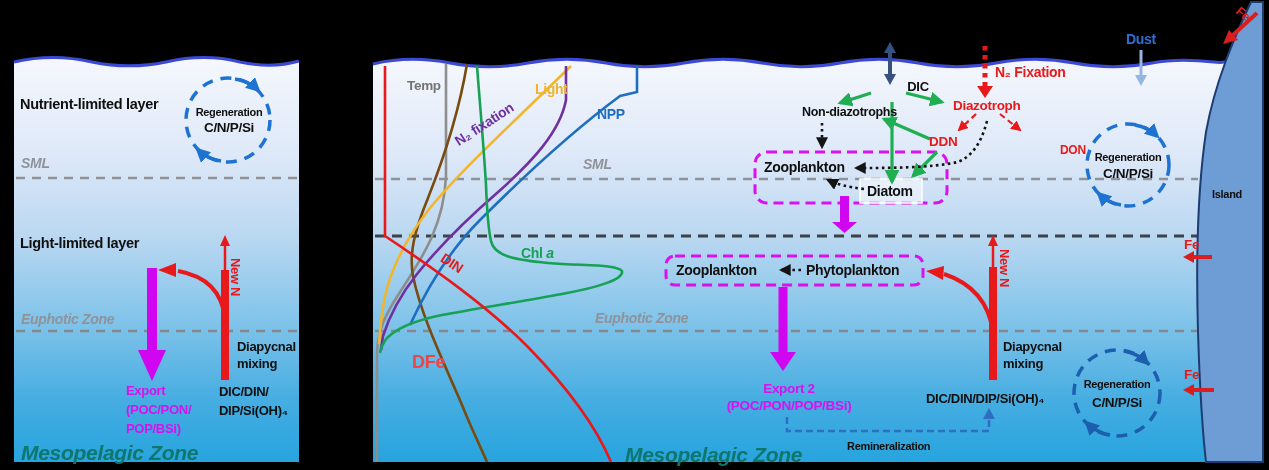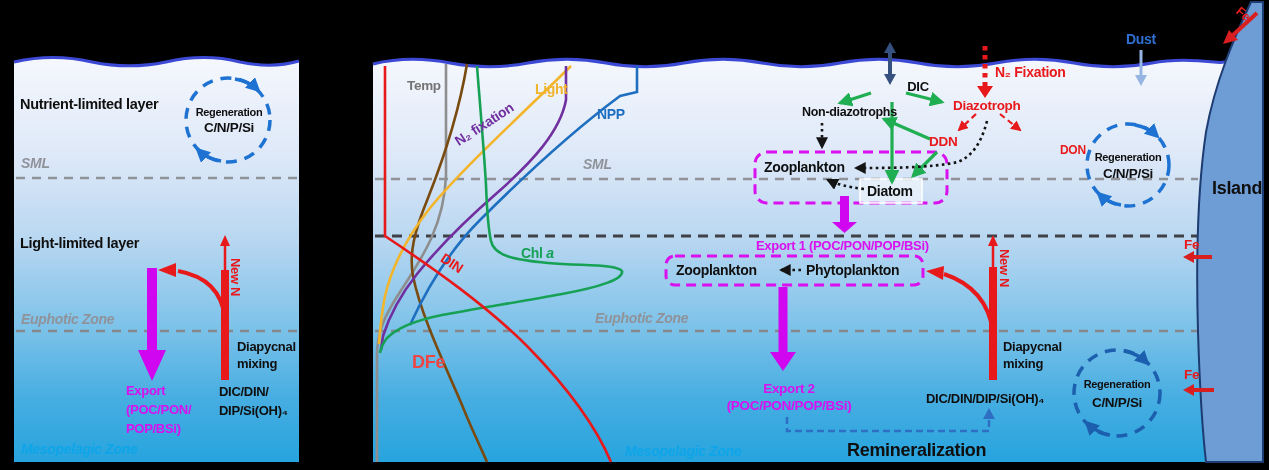--- a/index.html
+++ b/index.html
@@ -3,21 +3,21 @@
 <meta charset="utf-8">
 <style>
   html,body{margin:0;padding:0;background:#000;}
   .stage{position:relative;width:1269px;height:470px;background:#000;overflow:hidden;
          font-family:"Liberation Sans","DejaVu Sans",sans-serif;}
   .gfx{position:absolute;left:0;top:0;}
   .lbl{position:absolute;font-weight:bold;white-space:nowrap;color:#0f0f0f;letter-spacing:-0.3px;line-height:1.15;}
   .wrap{white-space:normal;}
   .ital{font-style:italic;}
   .zone{color:#8f9399;font-style:italic;font-size:14px;}
-  .meso{color:#0ea5e9;font-style:italic;font-size:14px;}
+  .meso{color:#0f766e;font-style:italic;font-size:21px;}
   .mag{color:#d911ef;}
   .red{color:#e8191b;}
   .ctr{transform:translateX(-50%);}
   .rot{transform:translate(-50%,-50%) rotate(var(--r));transform-origin:center;}
   .stack span{display:block;}
 </style>
 </head>
 <body>
 
 <div class="stage">
@@ -209,36 +209,35 @@
 <div class="lbl ctr" style="left:890px;top:80px;font-size:13px;margin-left:28px;">DIC</div>
 <div class="lbl red" style="left:995px;top:64px;font-size:14px;">N₂ Fixation</div>
 <div class="lbl" style="left:774px;top:105px;font-size:12.5px;margin-left:28px;">Non-diazotrophs</div>
 <div class="lbl red" style="left:953px;top:98px;font-size:13.5px;">Diazotroph</div>
 <div class="lbl red" style="left:929px;top:134px;font-size:13.5px;">DDN</div>
 <div class="lbl red" style="left:1016px;top:144px;font-size:12px;padding-left:44px;">DON</div>
 <div class="lbl" style="left:1126px;top:31px;font-size:14px;color:#2f6fd2;">Dust</div>
 
 <div class="lbl" style="left:764px;top:159px;font-size:14px;">Zooplankton</div>
 <div class="lbl" style="left:867px;top:183px;font-size:14px;">Diatom</div>
-<div class="lbl mag" style="left:756px;top:239px;font-size:13px;">Export 1 (POC/PON/POP/BSi)</div>
 
 <div class="lbl" style="left:676px;top:262px;font-size:14px;">Zooplankton</div>
 <div class="lbl" style="left:806px;top:262px;font-size:14px;">Phytoplankton</div>
 
 <div class="lbl mag ctr" style="left:789px;top:381px;font-size:13.5px;">Export 2</div>
 <div class="lbl mag ctr" style="left:789px;top:398px;font-size:13.5px;">(POC/PON/POP/BSi)</div>
 
 <div class="lbl red rot" style="--r:90deg;left:1004px;top:268px;font-size:13px;">New N</div>
 <div class="lbl wrap" style="left:1003px;top:338px;width:80px;font-size:13px;line-height:17px;">Diapycnal mixing</div>
 <div class="lbl" style="left:926px;top:392px;font-size:13px;">DIC/DIN/DIP/Si(OH)₄</div>
-<div class="lbl" style="left:847px;top:440px;font-size:18px;">Remineralization</div>
+<div class="lbl" style="left:847px;top:440px;font-size:11px;">Remineralization</div>
 
 <div class="lbl ctr" style="left:1128px;top:151px;font-size:11px;">Regeneration</div>
 <div class="lbl ctr" style="left:1128px;top:166px;font-size:13.5px;">C/N/P/Si</div>
 <div class="lbl ctr" style="left:1117px;top:378px;font-size:11px;">Regeneration</div>
 <div class="lbl ctr" style="left:1117px;top:395px;font-size:13.5px;">C/N/P/Si</div>
 
-<div class="lbl" style="left:1212px;top:178px;font-size:18px;">Island</div>
+<div class="lbl" style="left:1212px;top:188px;font-size:11px;">Island</div>
 <div class="lbl red rot" style="--r:40deg;left:1243px;top:14px;font-size:12.5px;">Fe</div>
 <div class="lbl red" style="left:1184px;top:237px;font-size:13.5px;">Fe</div>
 <div class="lbl red" style="left:1184px;top:367px;font-size:13.5px;">Fe</div>
 
 </div>
 
 </body></html>

